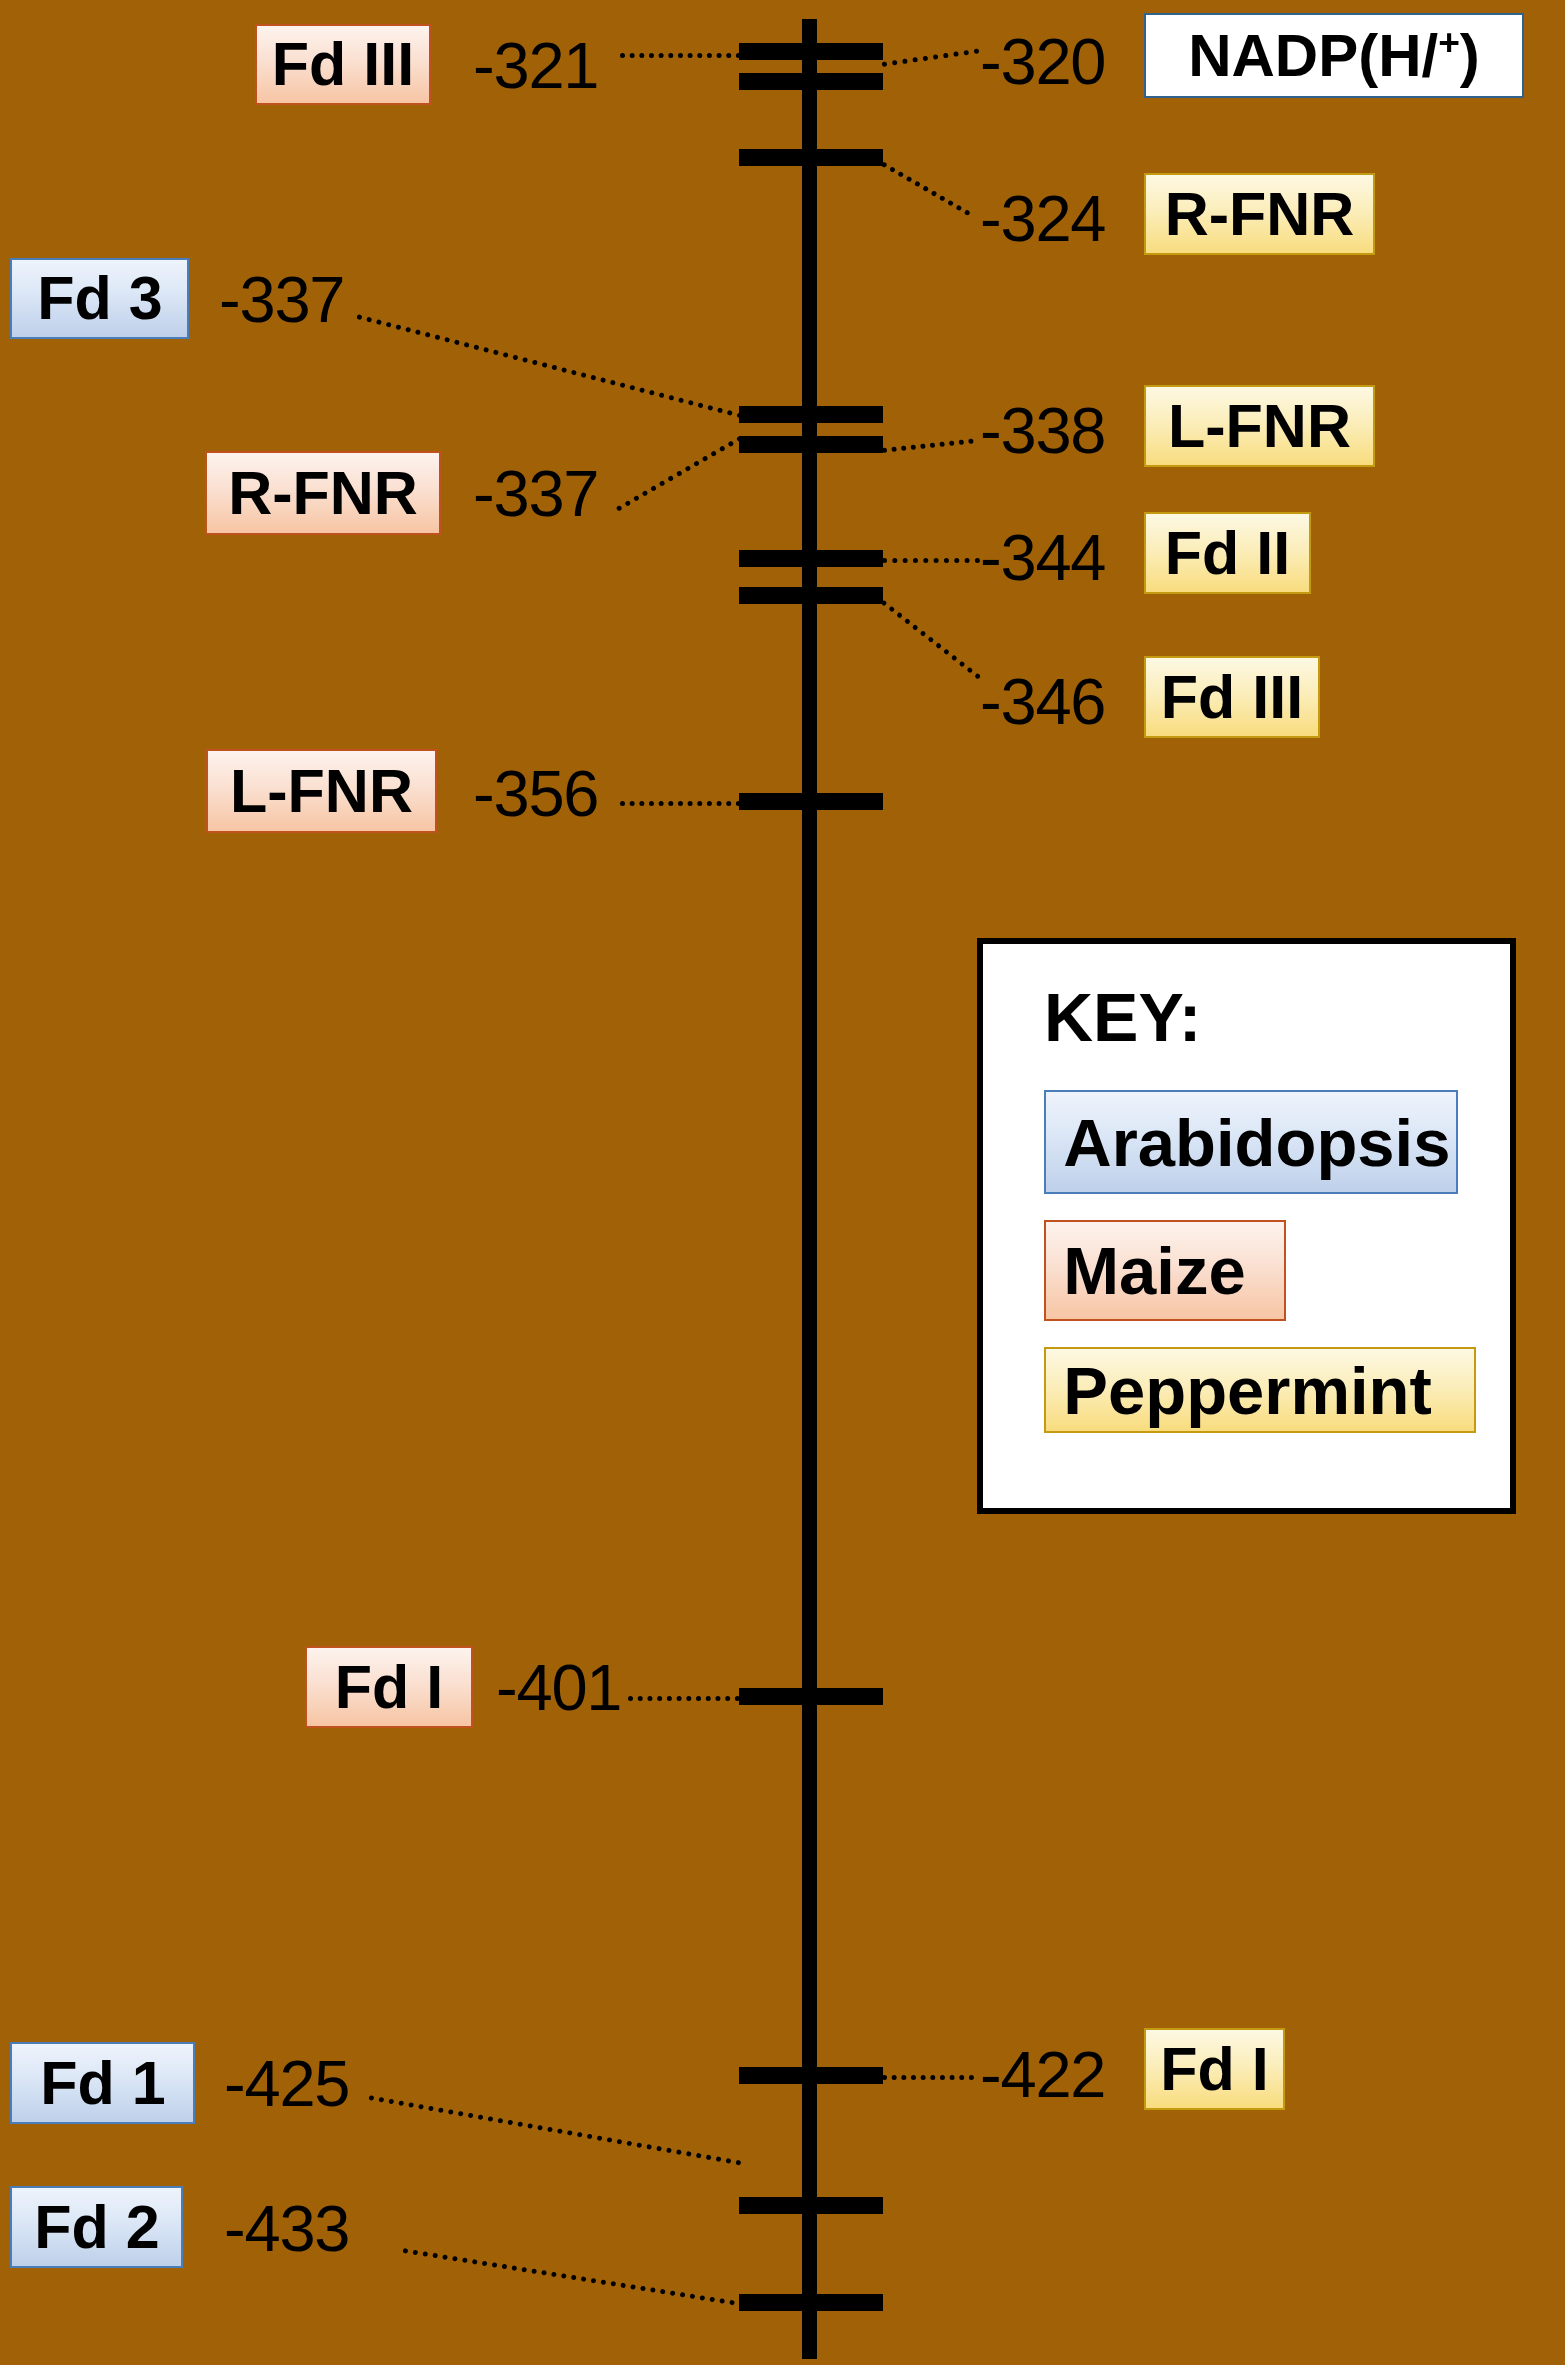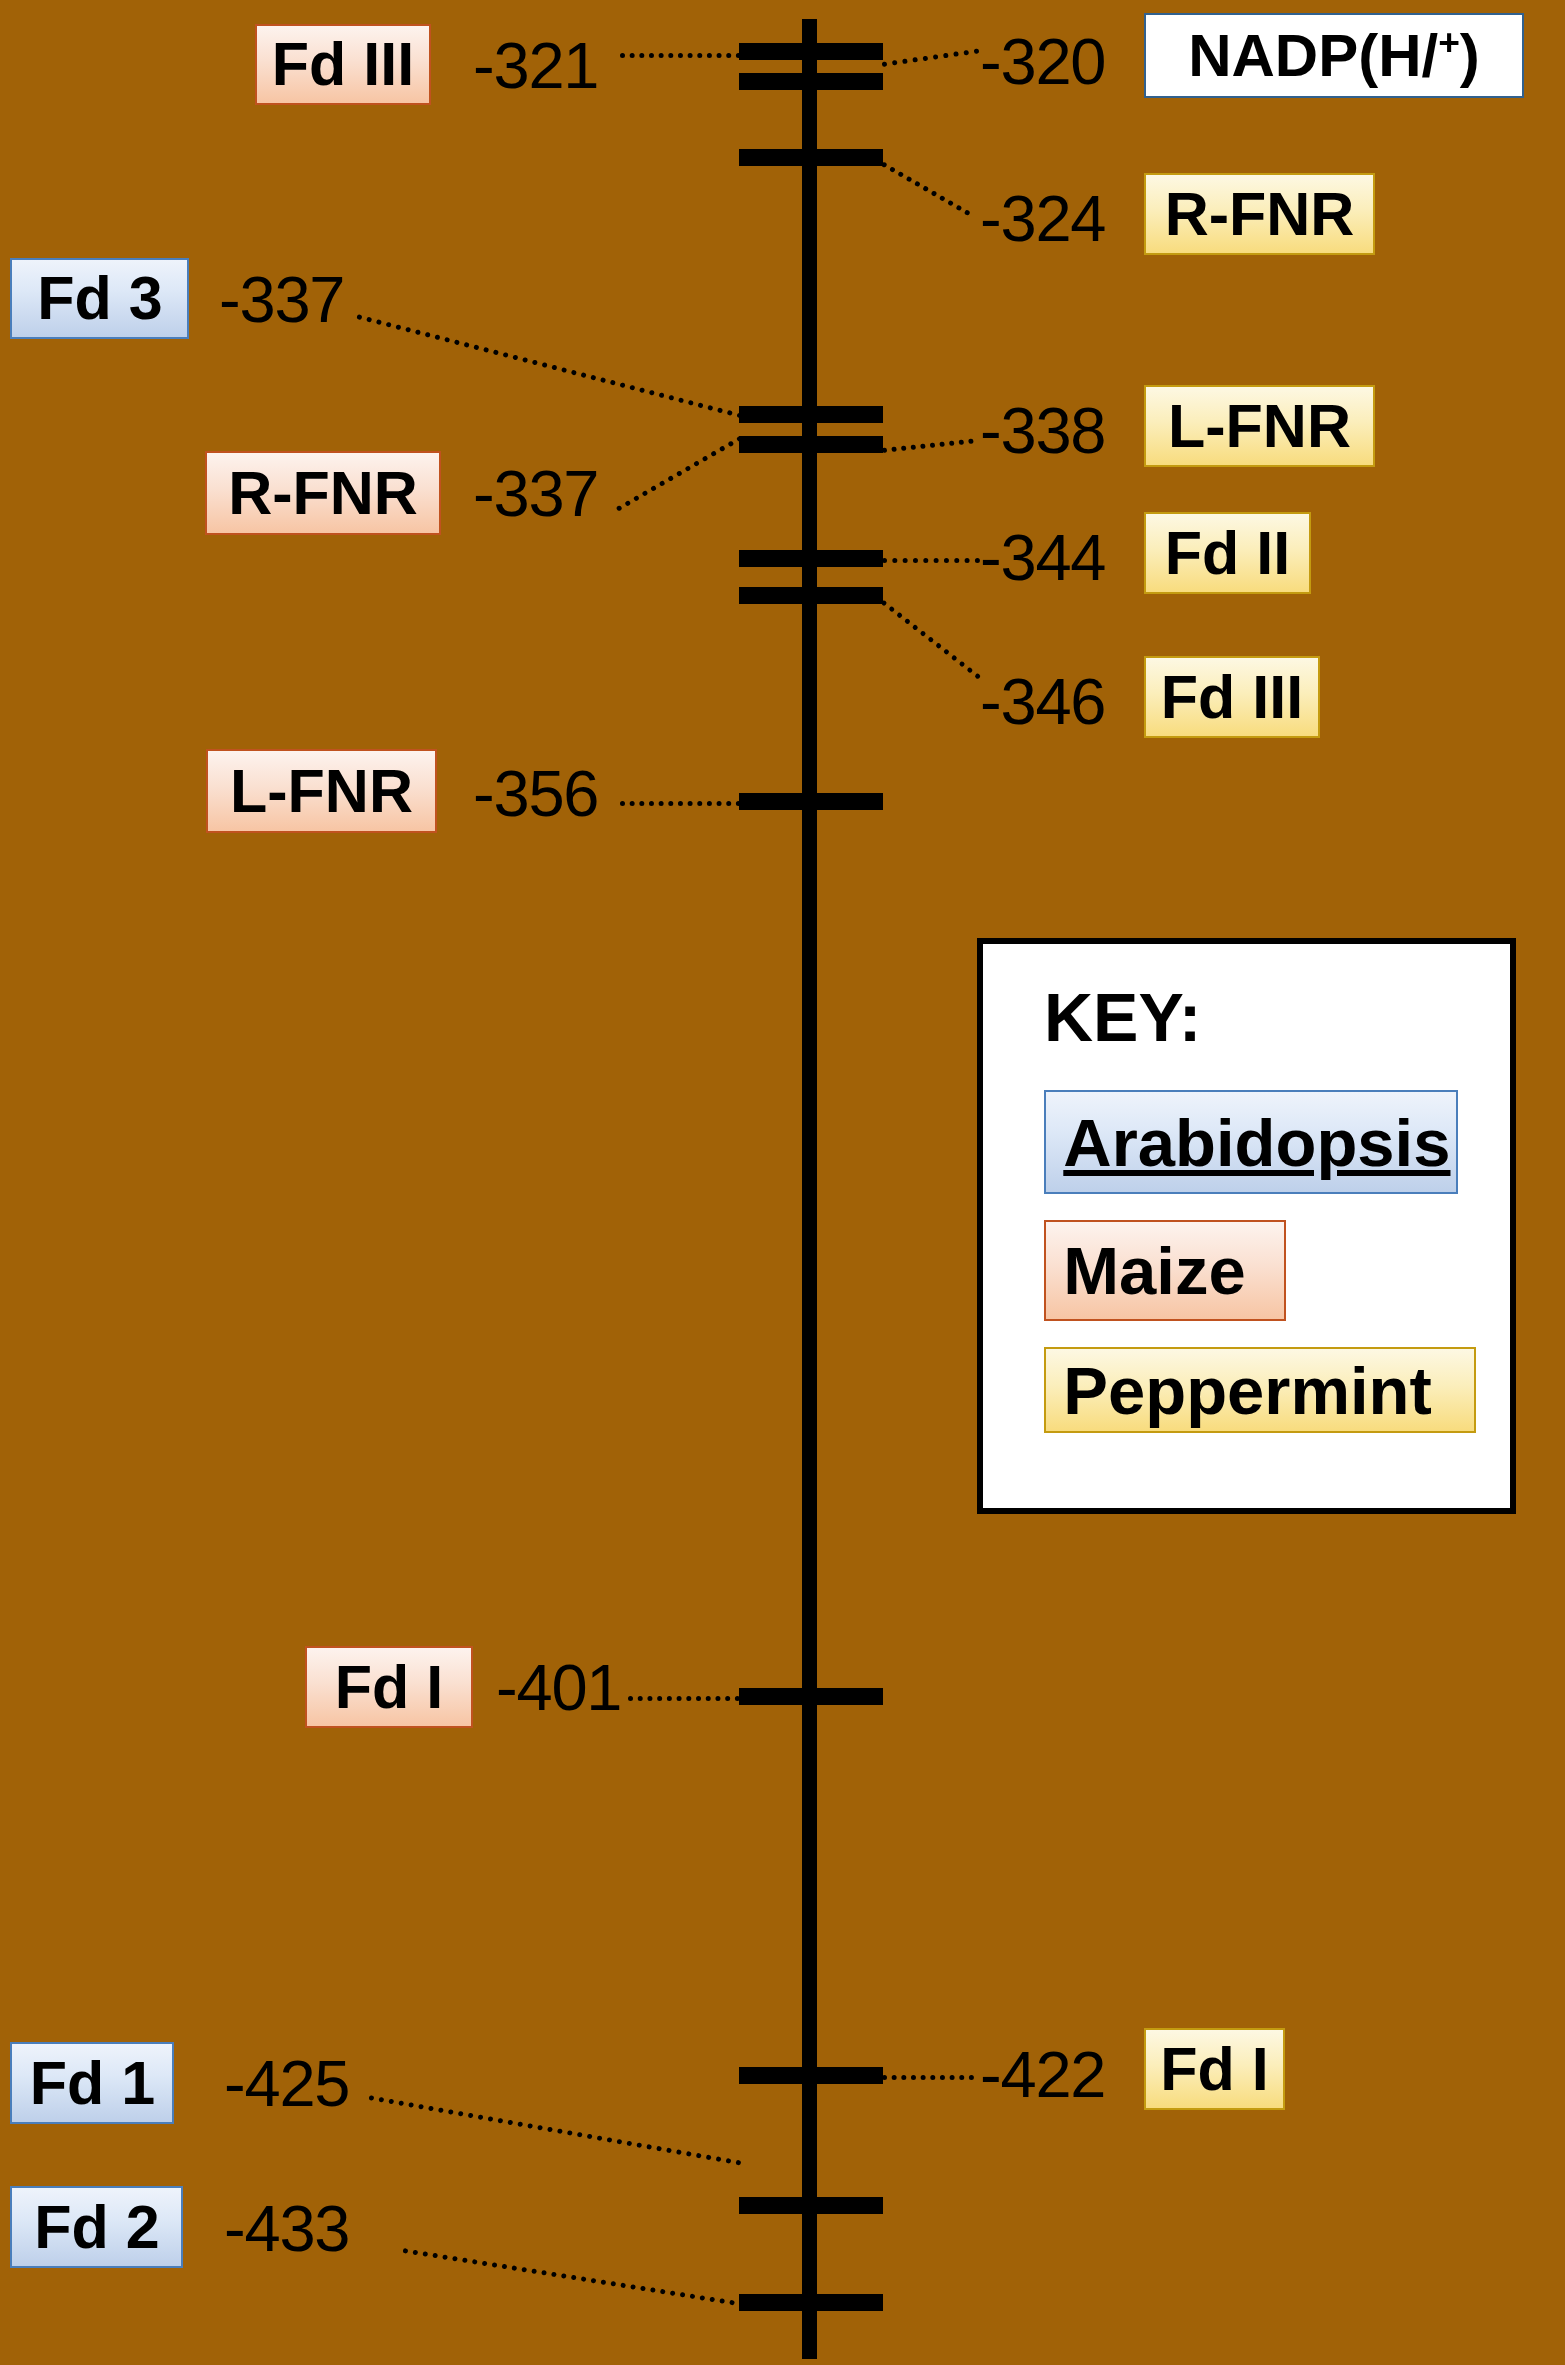--- a/index.html
+++ b/index.html
@@ -176,21 +176,21 @@
   <div class="box maize" style="left:206px; top:749px; width:231px; height:84px;">
     <span>L-FNR</span>
   </div>
   <div class="val" style="left:473px; top:761px;">-356</div>
 
   <div class="box maize" style="left:305px; top:1646px; width:168px; height:82px;">
     <span>Fd I</span>
   </div>
   <div class="val" style="left:496px; top:1655px;">-401</div>
 
-  <div class="box arab" style="left:10.4px; top:2042px; width:164px; height:82px;align-items:center;">
+  <div class="box arab" style="left:10.4px; top:2042px; width:185px; height:82px;align-items:center;">
     <span>Fd 1</span>
   </div>
   <div class="val" style="left:224px; top:2051px;">-425</div>
 
   <div class="box arab" style="left:10.4px; top:2186px; width:173px; height:82px;text-align:center;">
     <span>Fd 2</span>
   </div>
   <div class="val" style="left:224px; top:2196px;">-433</div>
 
   <div class="val" style="left:980px; top:29px;">-320</div>
@@ -223,21 +223,21 @@
   <div class="val" style="left:980px; top:2042px;">-422</div>
   <div class="box pepper" style="left:1144px; top:2028px; width:141px; height:82px;">
     <span>Fd I</span>
   </div>
 
   <div id="key-panel">
     <div id="key-title">KEY:</div>
 
     <div class="key-swatch arab" style="left:61px; top:146px; width:414px; height:104px;
                 background:linear-gradient(180deg,#eef3fb 0%,#dde8f7 40%,#bed0ea 100%);
-                border:2.3px solid #4a7ebb;text-decoration:underline;">
+                border:2.3px solid #4a7ebb;">
       <span>Arabidopsis</span>
     </div>
 
     <div class="key-swatch maize" style="left:61px; top:276px; width:242px; height:101px;
                 background:linear-gradient(180deg,#fdf3ee 0%,#fae0d1 45%,#f7c5a4 100%);
                 border:2.3px solid #c0521f;">
       <span>Maize</span>
     </div>
 
     <div class="key-swatch pepper" style="left:61px; top:403px; width:432px; height:86px;

